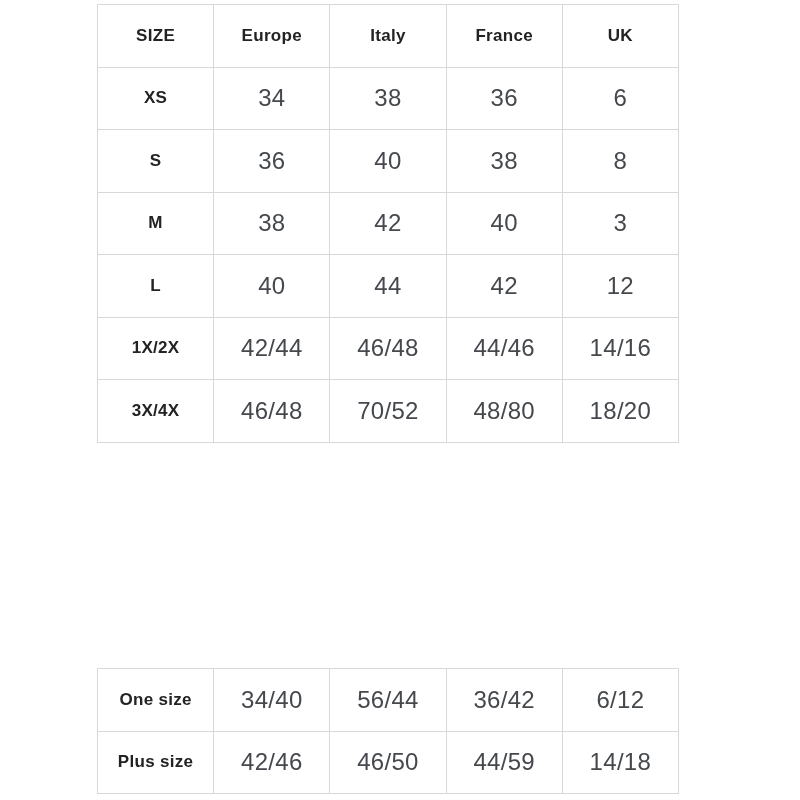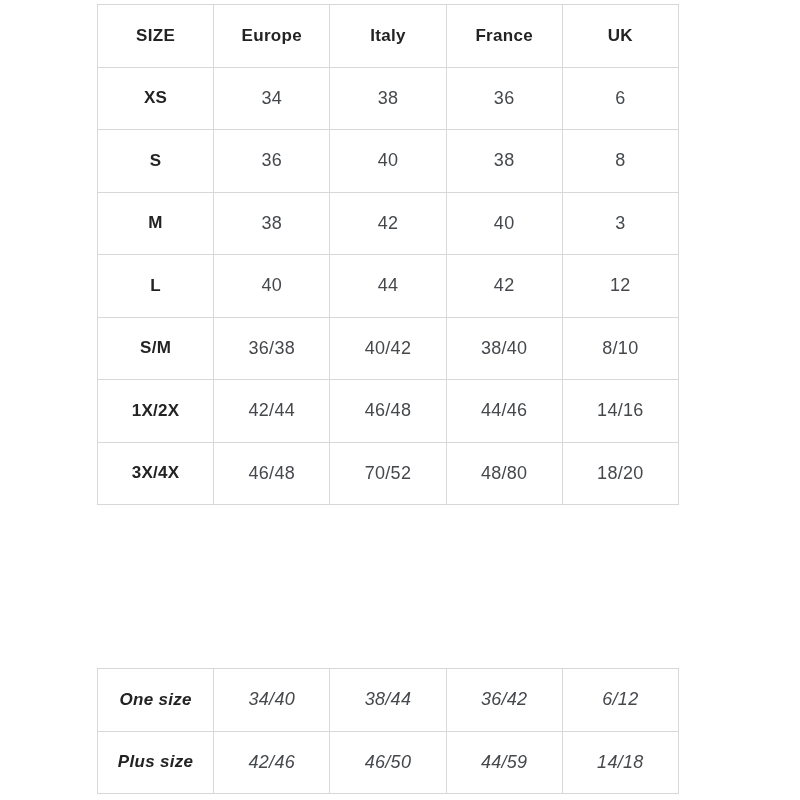--- a/index.html
+++ b/index.html
@@ -19,39 +19,39 @@
   }
   table.size-table {
     position: absolute;
     left: 97px;
     border-collapse: collapse;
     table-layout: fixed;
     width: 582px;
     background: #ffffff;
   }
   table.size-table.primary { top: 4px; }
-  table.size-table.secondary { top: 668px; font-style: italic; }
+  table.size-table.secondary { top: 668px; }
   .size-table th,
   .size-table td {
     border: 1px solid #d8d8d8;
     text-align: center;
     vertical-align: middle;
     padding: 0;
     height: 61.5px;
     background: #ffffff;
   }
   .size-table th {
     font-weight: 700;
     font-size: 17px;
     color: #232323;
     letter-spacing: 0.3px;
   }
   .size-table td {
     font-weight: 400;
-    font-size: 18px;
+    font-size: 24px;
     color: #45484c;
     letter-spacing: 0.3px;
   }
 </style>
 </head>
 <body>
 
 <div class="page">
 
   <table class="size-table primary">
@@ -85,27 +85,20 @@
         <td>3</td>
       </tr>
       <tr>
         <th>L</th>
         <td>40</td>
         <td>44</td>
         <td>42</td>
         <td>12</td>
       </tr>
       <tr>
-        <th>S/M</th>
-        <td>36/38</td>
-        <td>40/42</td>
-        <td>38/40</td>
-        <td>8/10</td>
-      </tr>
-      <tr>
         <th>1X/2X</th>
         <td>42/44</td>
         <td>46/48</td>
         <td>44/46</td>
         <td>14/16</td>
       </tr>
       <tr>
         <th>3X/4X</th>
         <td>46/48</td>
         <td>70/52</td>
@@ -113,21 +106,21 @@
         <td>18/20</td>
       </tr>
     </tbody>
   </table>
 
   <table class="size-table secondary">
     <tbody>
       <tr>
         <th>One size</th>
         <td>34/40</td>
-        <td>38/44</td>
+        <td>56/44</td>
         <td>36/42</td>
         <td>6/12</td>
       </tr>
       <tr>
         <th>Plus size</th>
         <td>42/46</td>
         <td>46/50</td>
         <td>44/59</td>
         <td>14/18</td>
       </tr>

